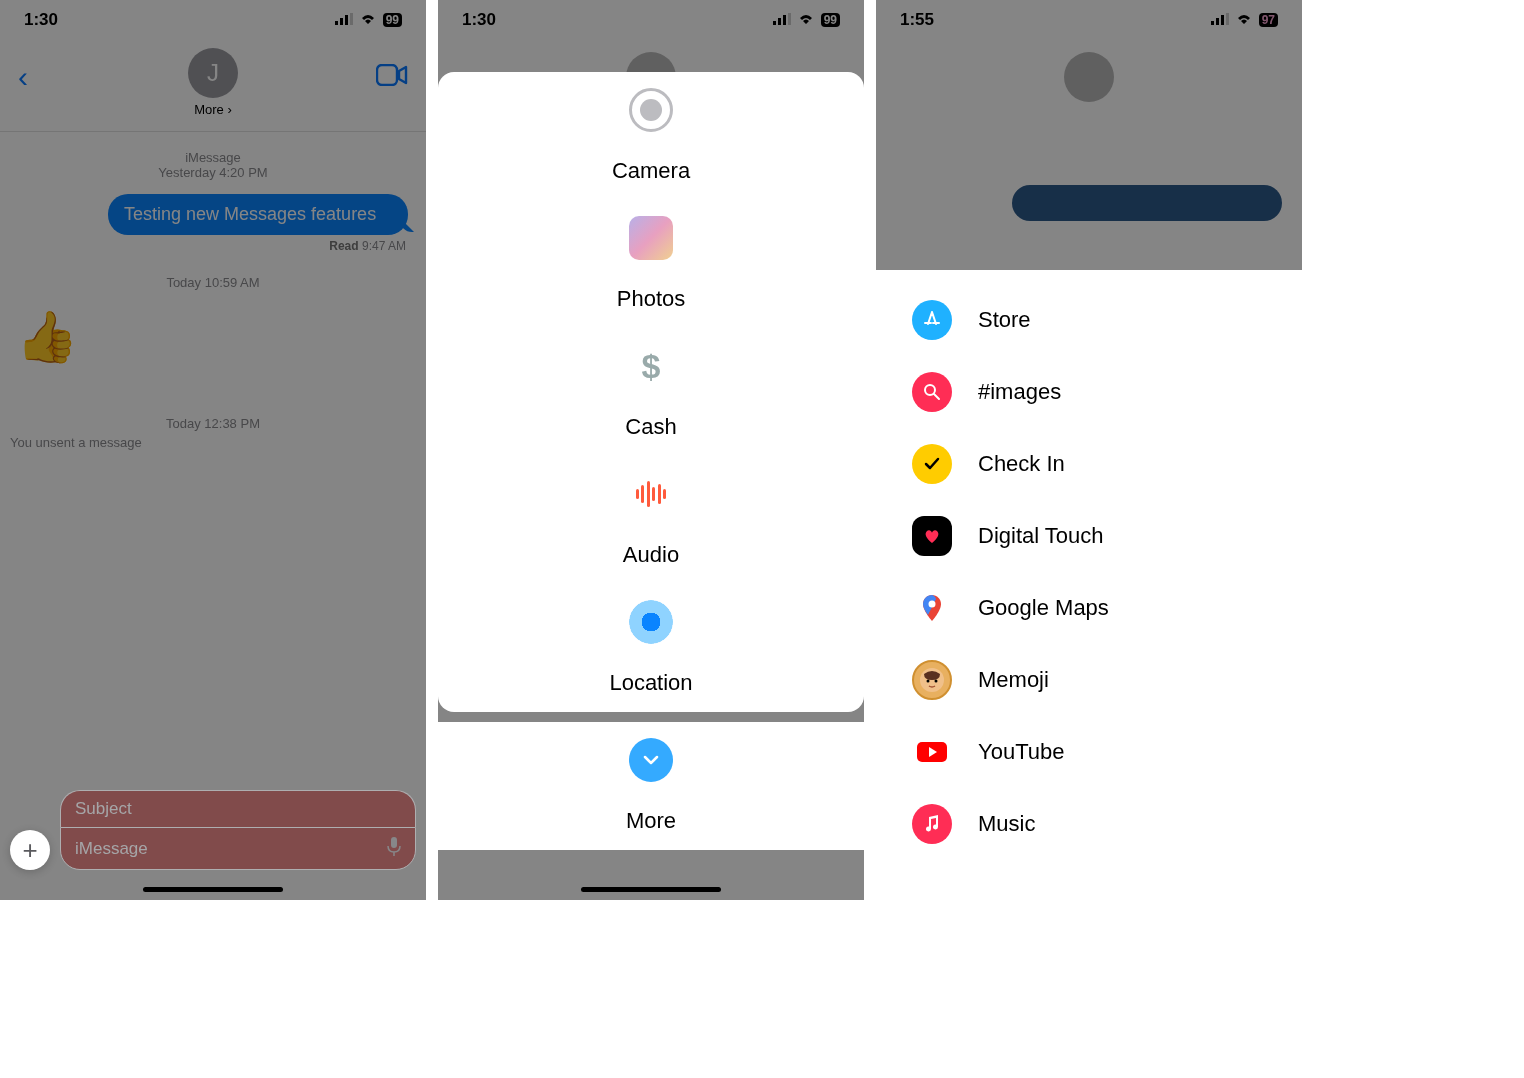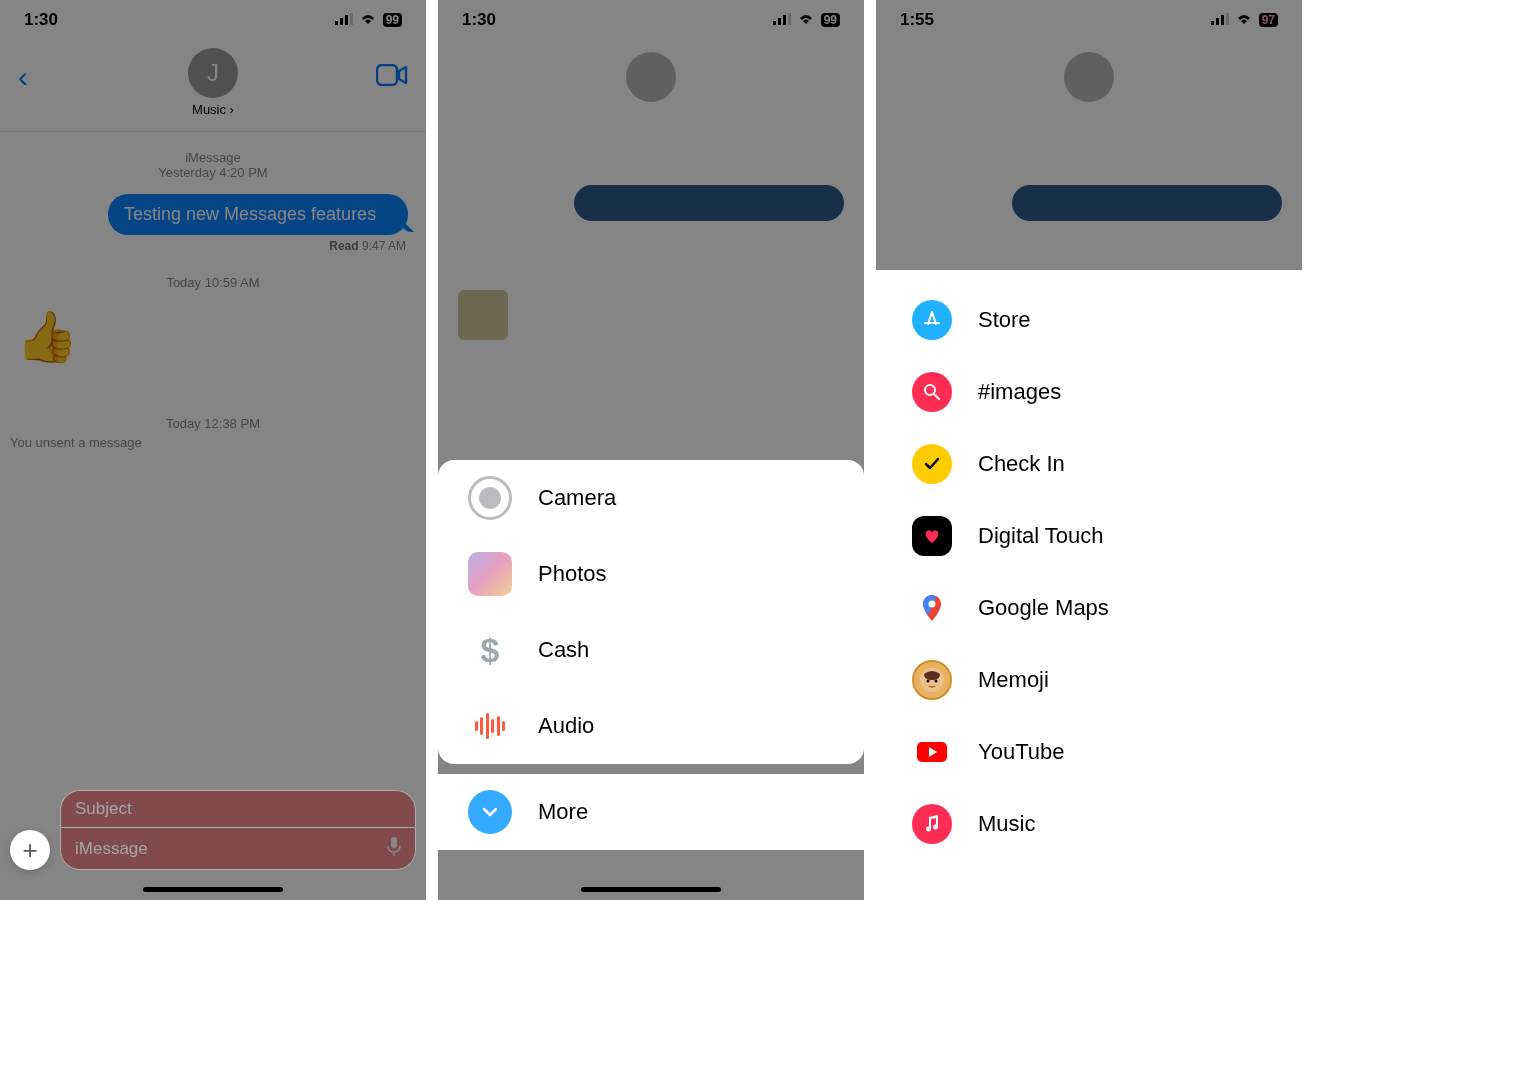--- a/index.html
+++ b/index.html
@@ -120,21 +120,21 @@
     padding: 0 0 40px;
   }
   .sheet-card {
     background: #fff; border-radius: 16px;
     margin: 0 0 10px;
     overflow: hidden;
   }
   .sheet-card.more-card { border-radius: 0; }
   .sheet-item {
     display: flex; align-items: center; gap: 26px;
-    padding: 16px 30px; font-size: 22px; color: #000;
+    padding: 16px 30px; font-size: 22px; color: #000; flex-direction: column;
   }
   .sheet-icon {
     width: 44px; height: 44px; border-radius: 50%;
     display: flex; align-items: center; justify-content: center;
     flex-shrink: 0;
   }
   .icon-camera { border: 3.5px solid #bcbcc0; background: #fff; }
   .icon-camera::after { content:""; width:22px; height:22px; border-radius:50%; background:#bcbcc0; }
   .icon-photos { background: linear-gradient(135deg,#b8b0e8,#e8a0c0 50%,#f0d090); border-radius:10px; }
   .icon-stickers { background: linear-gradient(135deg,#6a5fd8,#58b5e8); position:relative; }
@@ -189,21 +189,21 @@
       <span style="display:flex;align-items:center;background:#000;color:#fff;border-radius:4px;padding:0 3px;font-size:12px;font-weight:700;">
         <span>99</span>
       </span>
     </span>
   </div>
 
   <div class="nav-header">
     <span class="back-chevron">‹</span>
     <div class="contact-block">
       <div class="avatar">J</div>
-      <div class="contact-name">Music ›</div>
+      <div class="contact-name">More ›</div>
     </div>
     <span class="video-btn">
       <svg width="32" height="22" viewBox="0 0 32 22">
           <rect x="1" y="1" width="20" height="20" rx="5" fill="none" stroke="#0a7aff" stroke-width="2.4"></rect>
           <path d="M23 7 L30 3 V19 L23 15 Z" fill="none" stroke="#0a7aff" stroke-width="2.4" stroke-linejoin="round"></path>
         </svg>
     </span>
   </div>
 
   <div class="chat-body">
@@ -288,20 +288,24 @@
         <div class="sheet-icon icon-audio">
           <span style="height:10px"></span>
             <span style="height:18px"></span>
             <span style="height:26px"></span>
             <span style="height:14px"></span>
             <span style="height:20px"></span>
             <span style="height:10px"></span>
         </div>
         <span>Audio</span>
       </div>
+      <div class="sheet-item">
+        <div class="sheet-icon icon-location"></div>
+        <span>Location</span>
+      </div>
     </div>
     <div class="sheet-card more-card">
       <div class="sheet-item">
         <div class="sheet-icon icon-more">
           <svg width="18" height="18" viewBox="0 0 18 18">
               <path d="M3 6 L9 12 L15 6" stroke="#fff" stroke-width="2.5" fill="none" stroke-linecap="round" stroke-linejoin="round"></path>
             </svg>
         </div>
         <span>More</span>
       </div>

